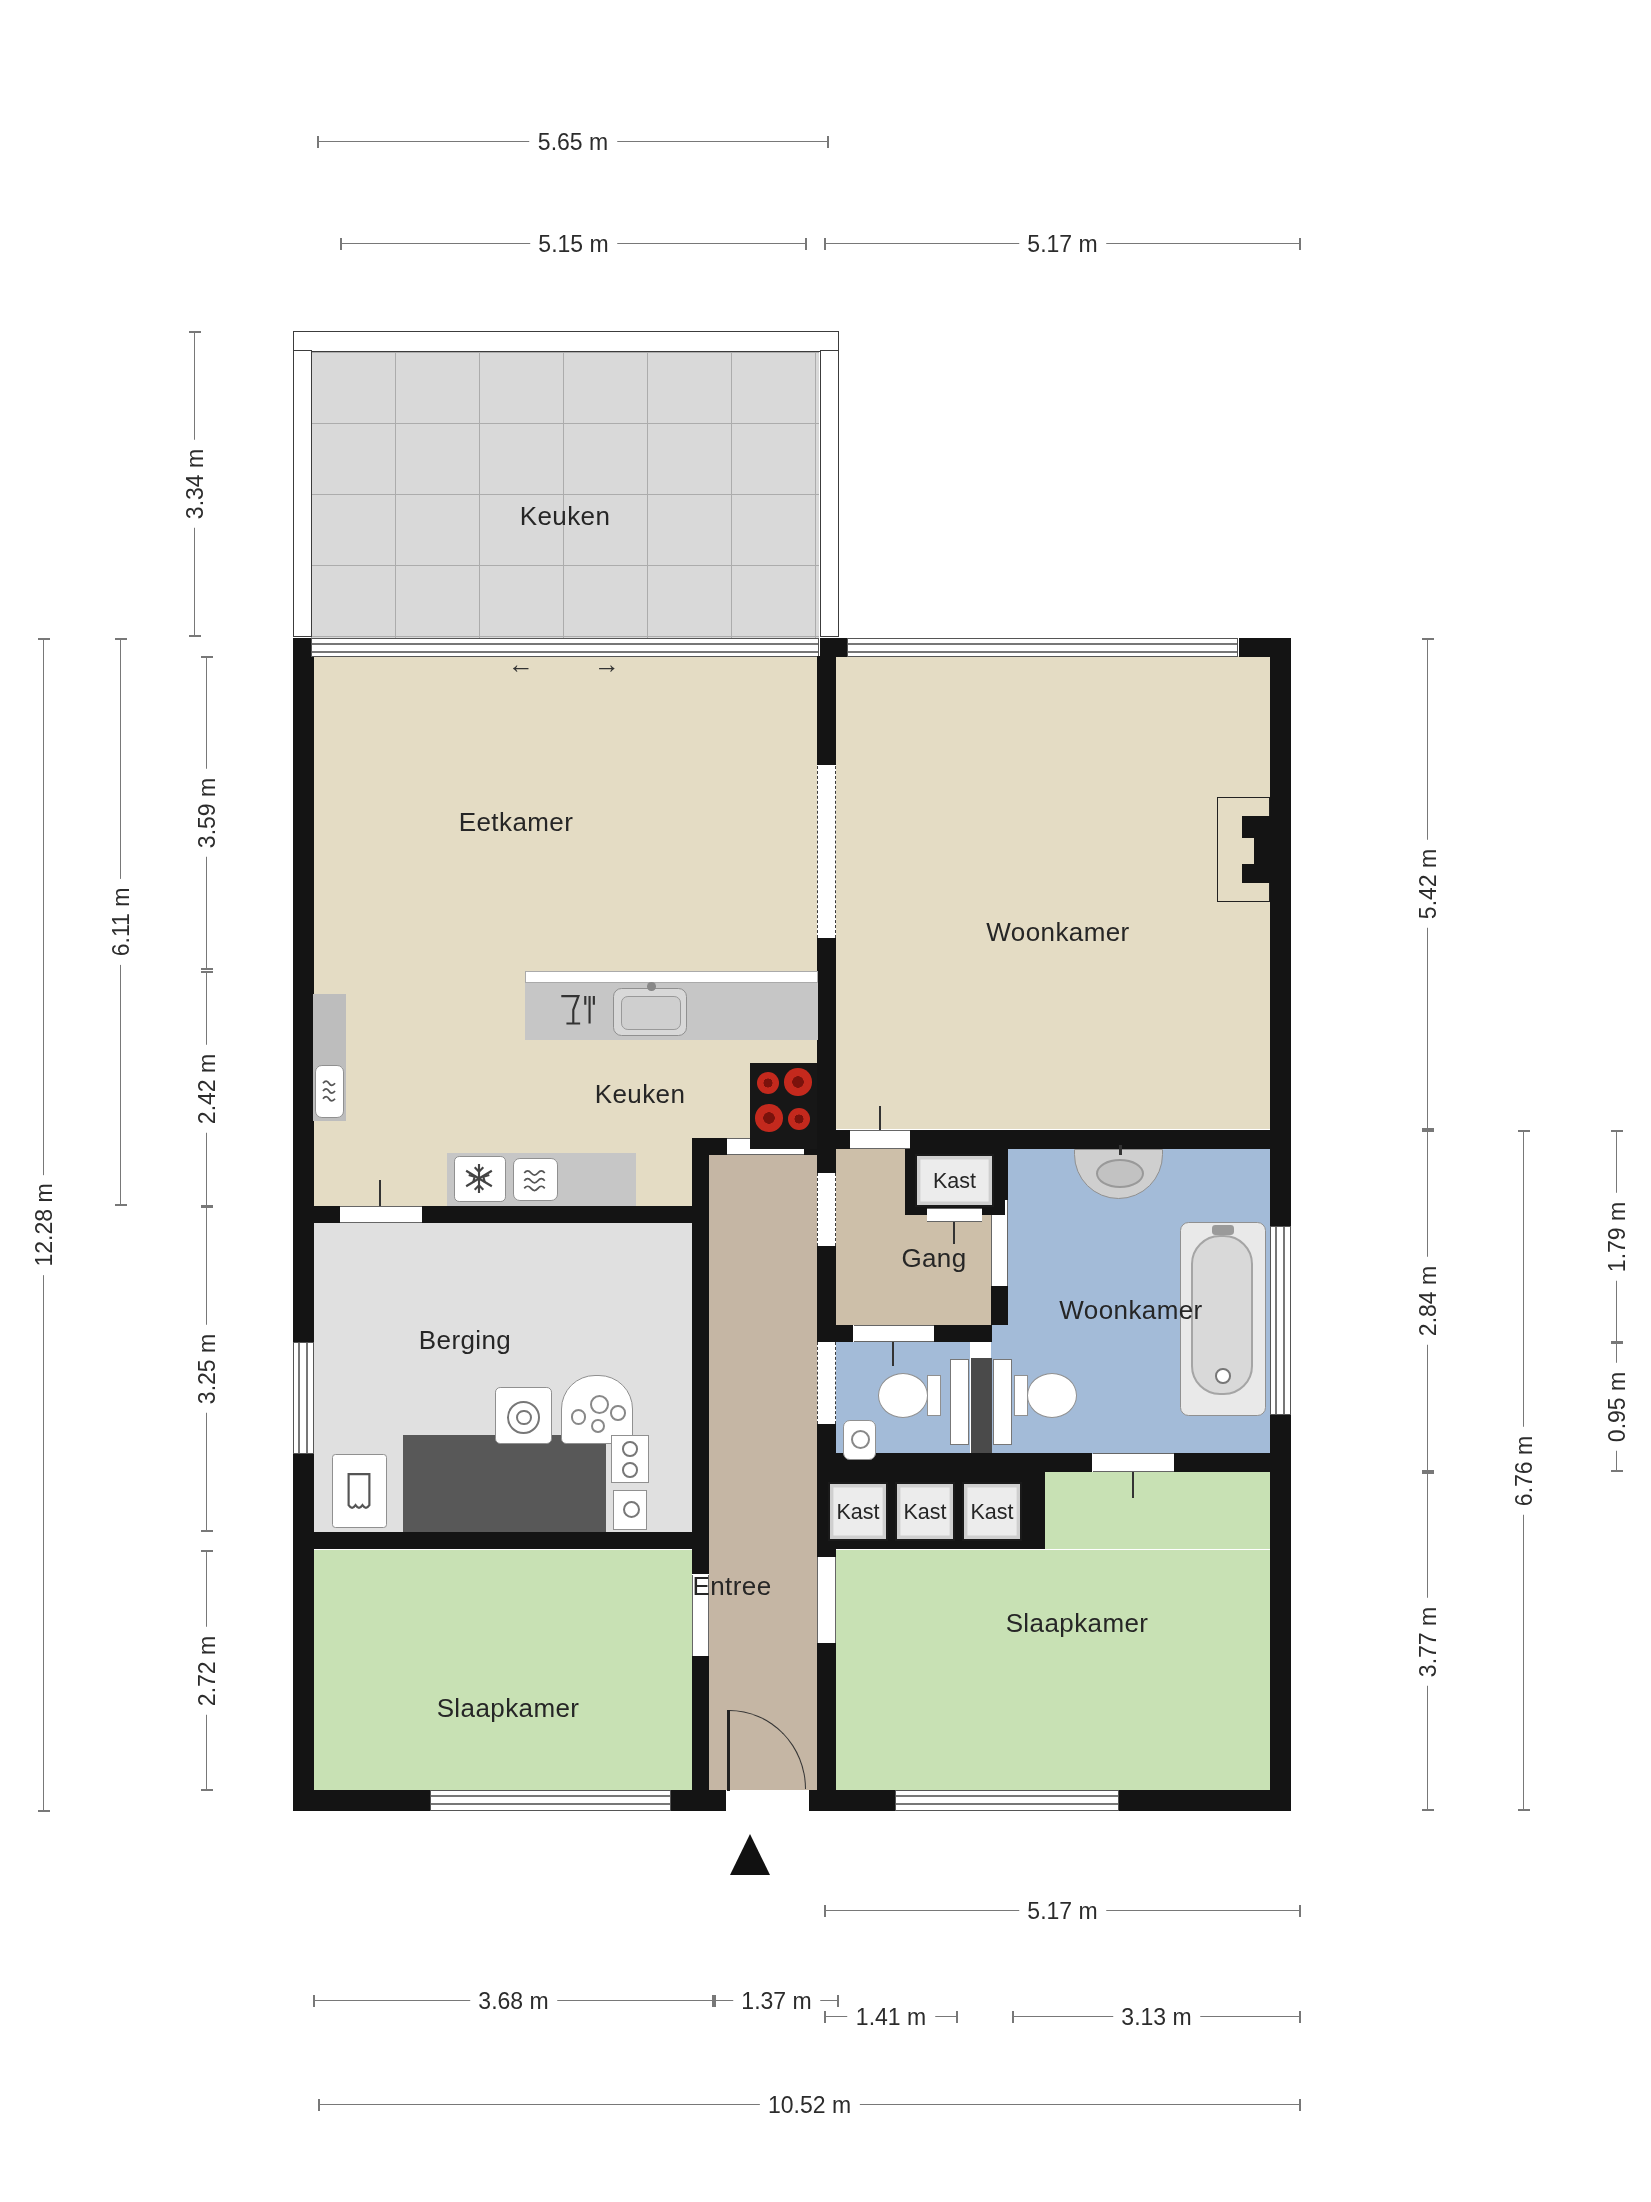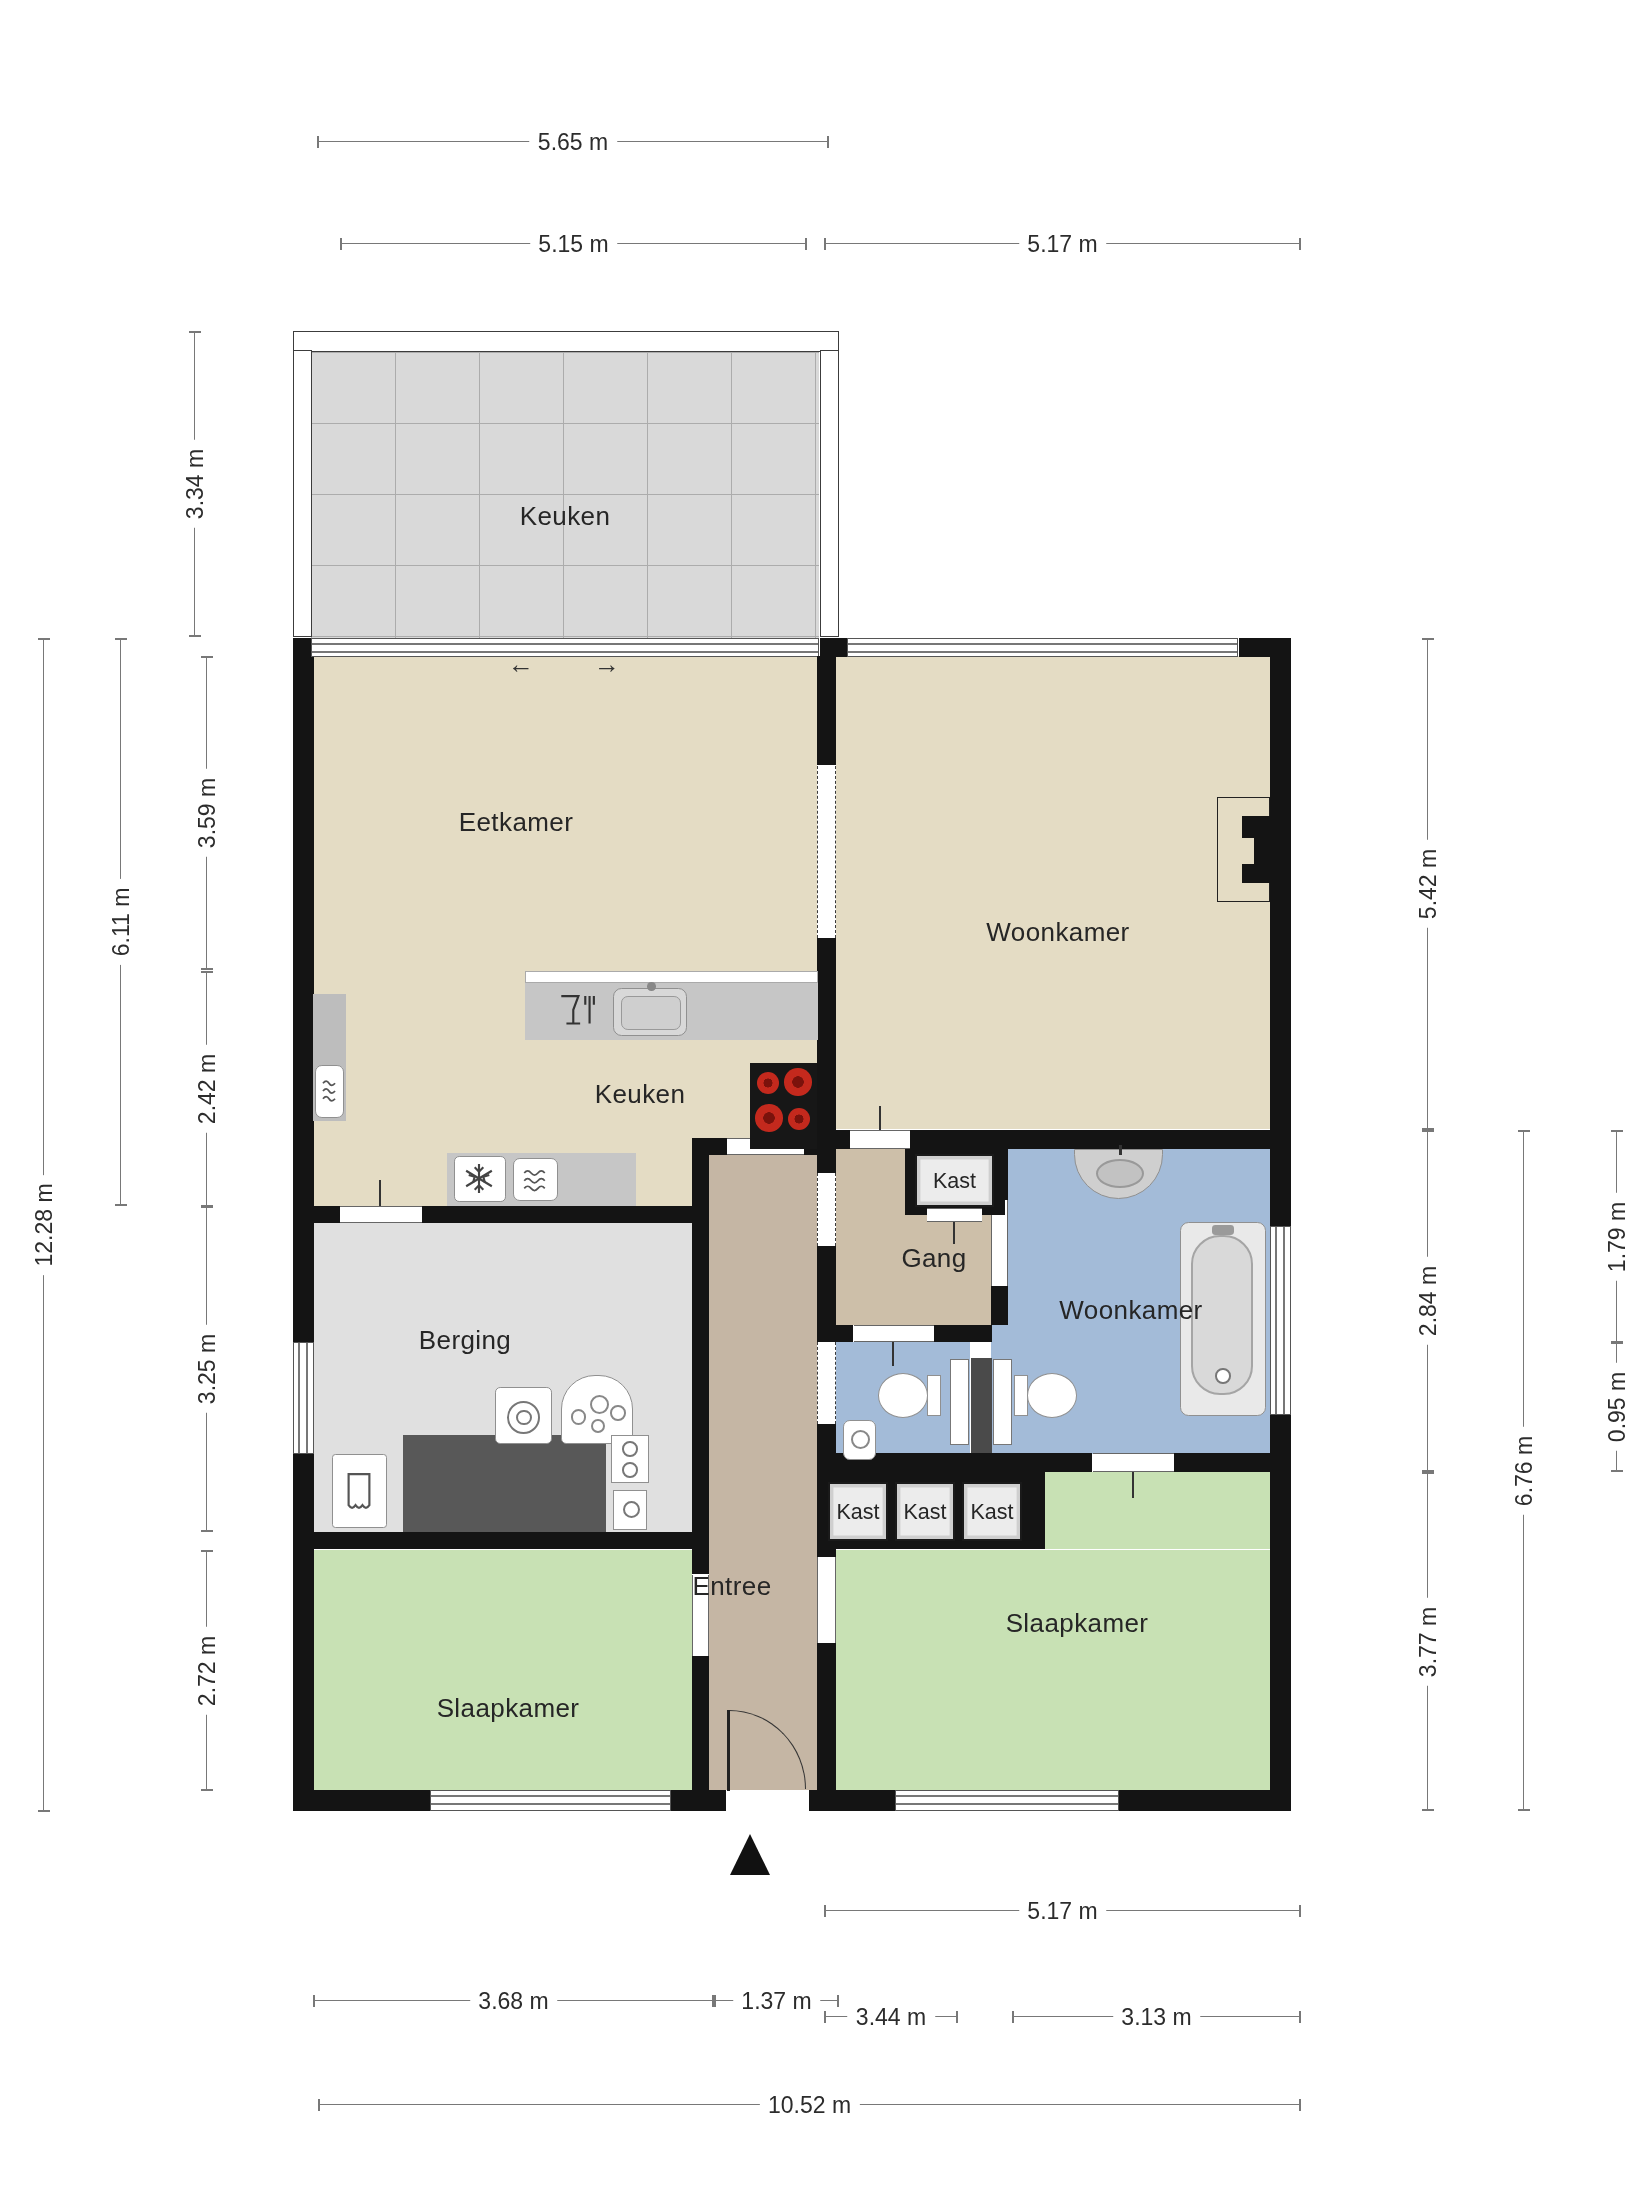--- a/index.html
+++ b/index.html
@@ -289,21 +289,21 @@
     <span class="dlabel">3.68 m</span>
   </div>
   <div class="dim-h" style="left:714px;top:2000px;width:125px;">
     <span class="t1"></span>
       <span class="t2"></span>
     <span class="dlabel">1.37 m</span>
   </div>
   <div class="dim-h" style="left:824px;top:2016px;width:134px;">
     <span class="t1"></span>
       <span class="t2"></span>
-    <span class="dlabel">3.44 m</span>
+    <span class="dlabel">1.41 m</span>
   </div>
   <div class="dim-h" style="left:1012px;top:2016px;width:289px;">
     <span class="t1"></span>
       <span class="t2"></span>
     <span class="dlabel">3.13 m</span>
   </div>
   <div class="dim-h" style="left:318px;top:2104px;width:983px;">
     <span class="t1"></span>
       <span class="t2"></span>
     <span class="dlabel">10.52 m</span>

